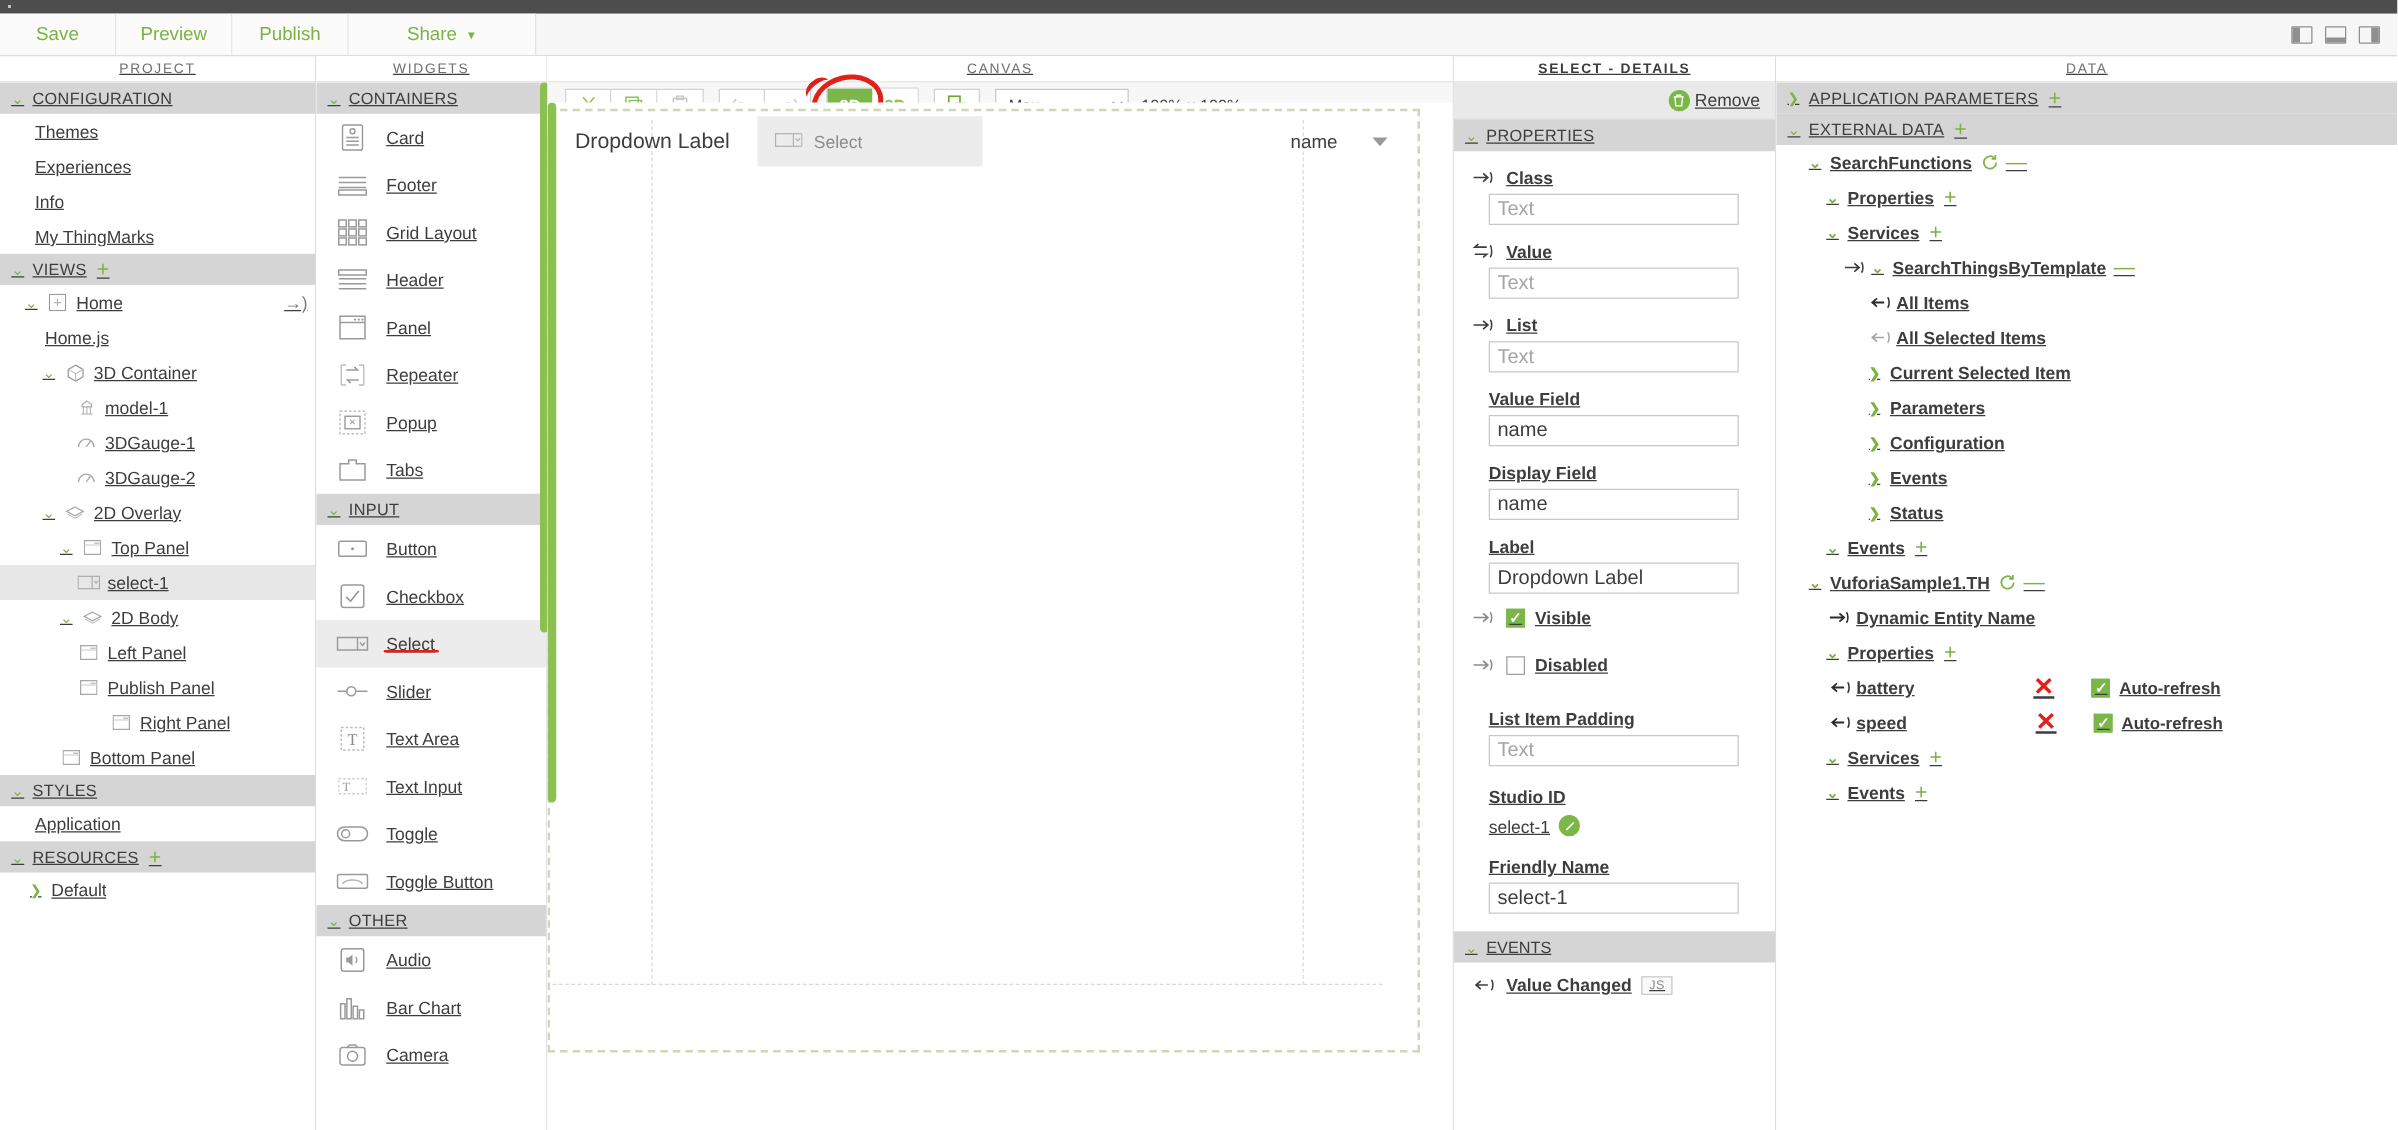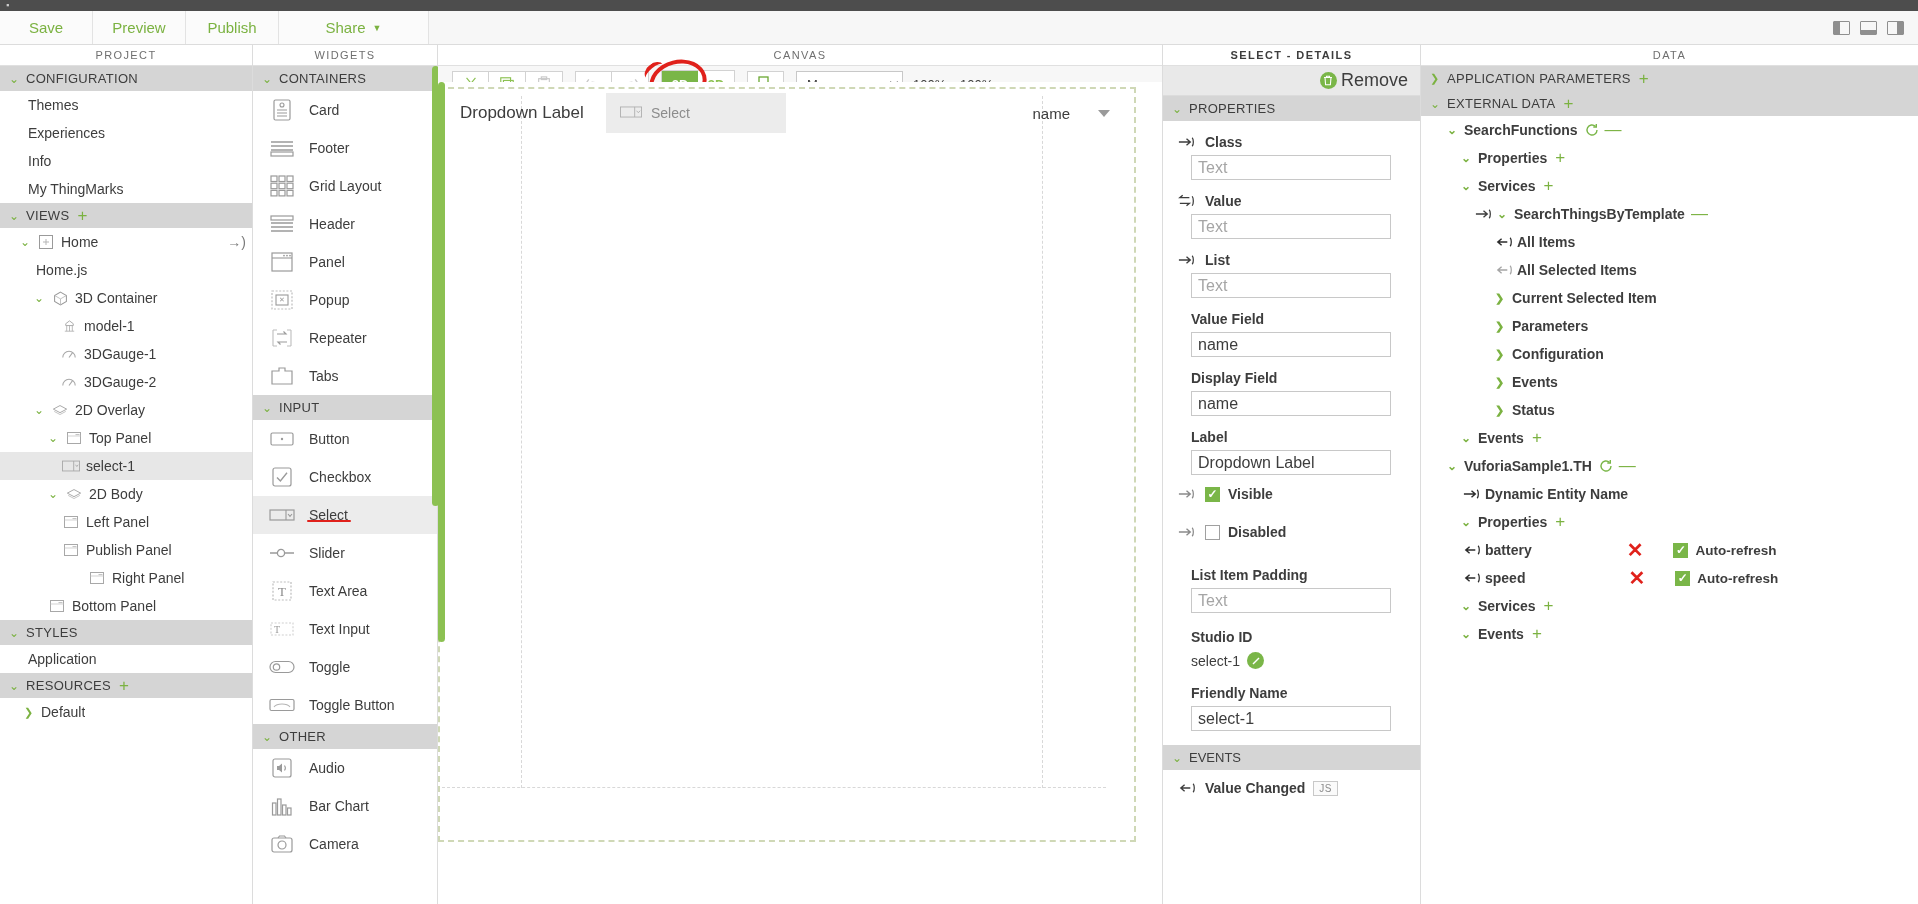--- a/index.html
+++ b/index.html
@@ -42,21 +42,21 @@
   
   .colhead {
     height: 21px; display: flex; align-items: center; justify-content: center;
     font-size: 11px; letter-spacing: 1.4px; color: #6f6f6f; background: #ffffff;
     border-bottom: 1px solid #e0e0e0; text-transform: uppercase;
   }
 
   
   .main { flex: 1; display: flex; min-height: 0; }
 
-  .col { display: flex; flex-direction: column; min-height: 0; background:#fff; }
+  .col { display: flex; flex-direction: column; min-height: 0; background:#fff;text-decoration:underline; }
   .col-project { width: 253px; border-right: 1px solid #dcdcdc; }
   .col-widgets { width: 185px; border-right: 1px solid #dcdcdc; position: relative; }
   .col-canvas { flex: 1; border-right: 1px solid #dcdcdc; position: relative; min-width:0; }
   .col-details { width: 258px; border-right: 1px solid #dcdcdc; }
   .col-data { width: 497px; }
 
   .scroll { overflow: hidden; flex: 1; min-height: 0; position: relative; }
 
   
   .section-hd {
@@ -147,21 +147,21 @@
   .dd-right { margin-left:auto; display:flex; align-items:center; gap:28px; padding-right: 22px; }
   .dd-right .val { font-size:15px; color:#3d3d3d; }
   .dd-caret { width:0;height:0;border-left:6px solid transparent;border-right:6px solid transparent;border-top:7px solid #9a9a9a; }
   .green-scrollbar-canvas { position:absolute; left: -9px; top:0; width: 7px; height: 560px; background:#8cc152; border-radius:4px; }
 
   
   .details-bar {
     height: 30px; background: #e9e9e9; display:flex; align-items:center; justify-content:flex-end;
     padding-right: 12px; border-bottom:1px solid #dcdcdc;
   }
-  .remove-btn { display:flex; align-items:center; gap:4px; cursor:pointer; font-size:18px; color:#3d3d3d; }
+  .remove-btn { display:flex; align-items:flex-start; gap:4px; cursor:pointer; font-size:14px; color:#3d3d3d; }
   .trash-circle {
     width:17px;height:17px;border-radius:50%;background:#7ab648;display:inline-flex;align-items:center;justify-content:center;
   }
   .prop-label { display:flex; align-items:center; gap:8px; padding: 13px 0 5px 14px; font-size:14px; font-weight:bold; color:#3d3d3d; }
   .prop-label.plain { padding-left: 28px; font-weight:bold; }
   .pin { width:20px; flex:0 0 auto; display:inline-flex; align-items:center; justify-content:flex-start; }
   .tinput {
     margin-left: 28px; width: 200px; height: 25px; border: 1px solid #c8c8c8; background:#fff;
     font-size: 16px; padding-left: 6px; color:#3d3d3d; font-family:"Liberation Sans", sans-serif;
   }
@@ -473,35 +473,35 @@
                 <circle cx="13" cy="3.6" r="0.9" fill="#9a9a9a"></circle>
                 <circle cx="16" cy="3.6" r="0.9" fill="#9a9a9a"></circle>
                 <circle cx="19" cy="3.6" r="0.9" fill="#9a9a9a"></circle>
               </svg>
             </span>
           <span class="wlabel">Panel</span>
         </div>
         <div class="wrow">
           <span class="wico">
               <svg width="22" height="20" viewBox="0 0 22 20">
+                <path d="M2 2h4M2 2v16M2 18h4M20 2h-4M20 2v16M20 18h-4" fill="none" stroke="#bdbdbd" stroke-width="1.1"></path>
+                <path d="M6 6h9l-2.5-2.5M16 14H7l2.5 2.5" fill="none" stroke="#9a9a9a" stroke-width="1.2"></path>
+              </svg>
+            </span>
+          <span class="wlabel">Repeater</span>
+        </div>
+        <div class="wrow">
+          <span class="wico">
+              <svg width="22" height="20" viewBox="0 0 22 20">
                 <rect x="1" y="1" width="20" height="18" fill="none" stroke="#bdbdbd" stroke-width="1.2" stroke-dasharray="2 1.6"></rect>
                 <rect x="5" y="5" width="12" height="10" fill="none" stroke="#9a9a9a" stroke-width="1.1"></rect>
                 <text x="11" y="12" font-size="7" fill="#9a9a9a" text-anchor="middle" font-family="sans-serif">✕</text>
               </svg>
             </span>
           <span class="wlabel">Popup</span>
-        </div>
-        <div class="wrow">
-          <span class="wico">
-              <svg width="22" height="20" viewBox="0 0 22 20">
-                <path d="M2 2h4M2 2v16M2 18h4M20 2h-4M20 2v16M20 18h-4" fill="none" stroke="#bdbdbd" stroke-width="1.1"></path>
-                <path d="M6 6h9l-2.5-2.5M16 14H7l2.5 2.5" fill="none" stroke="#9a9a9a" stroke-width="1.2"></path>
-              </svg>
-            </span>
-          <span class="wlabel">Repeater</span>
         </div>
         <div class="wrow">
           <span class="wico">
               <svg width="22" height="20" viewBox="0 0 22 20">
                 <path d="M1 18V5h7V2h6v3h7v13z" fill="none" stroke="#9a9a9a" stroke-width="1.2"></path>
               </svg>
             </span>
           <span class="wlabel">Tabs</span>
         </div>
 

